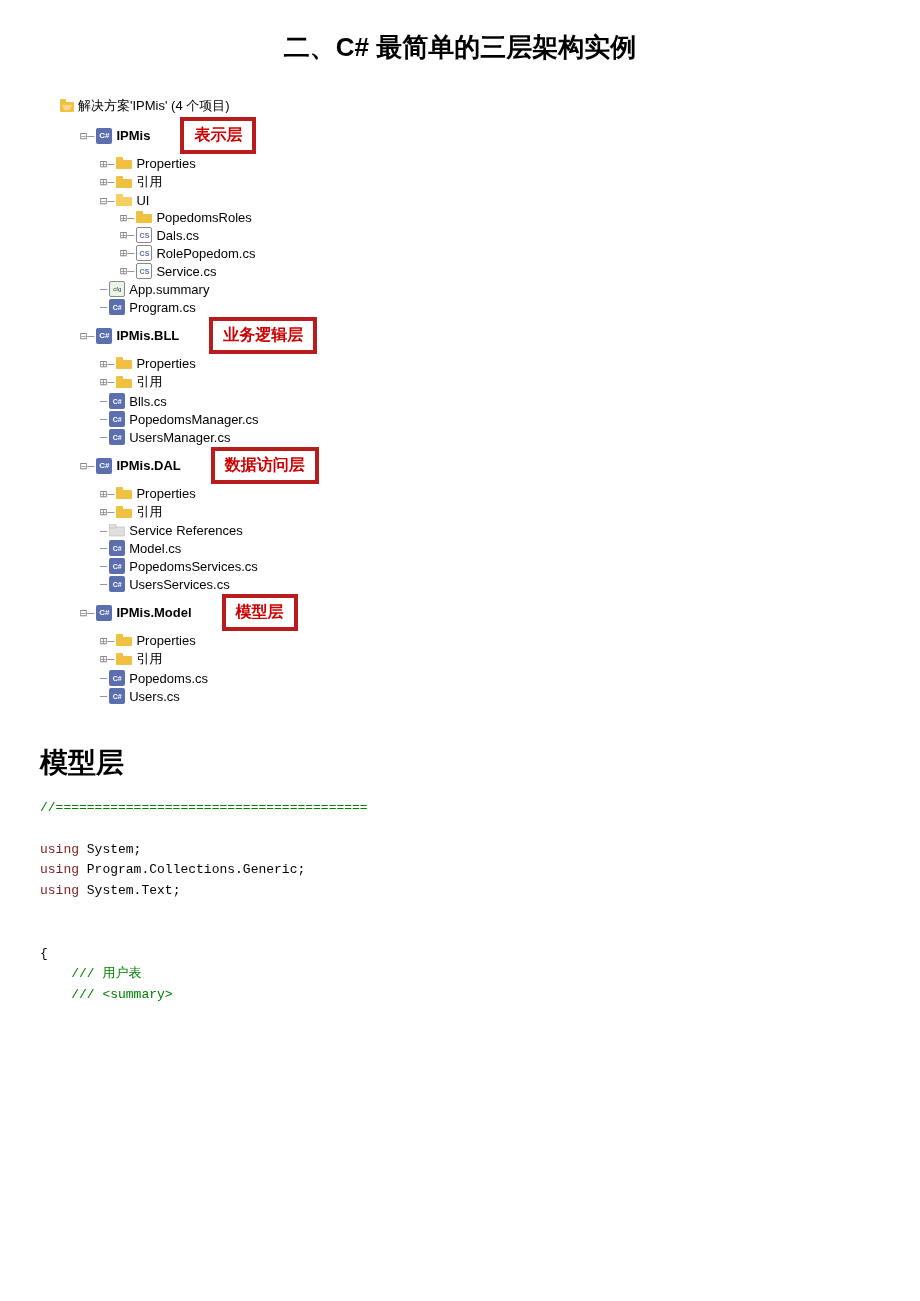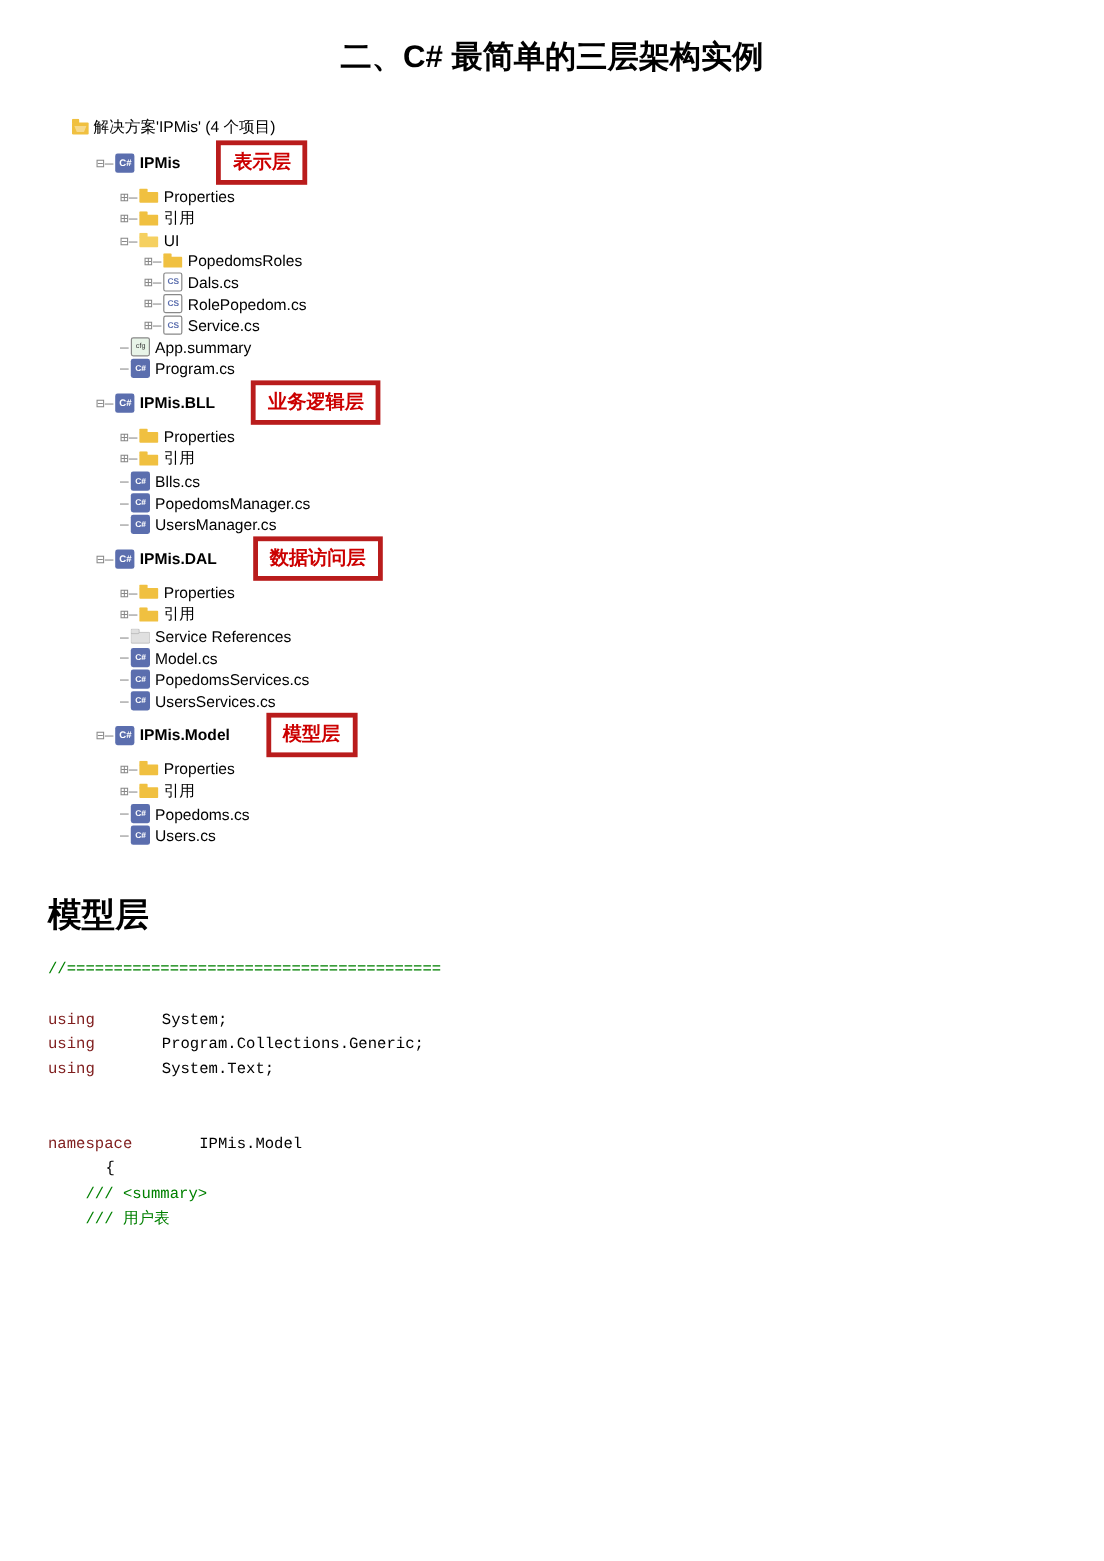--- a/index.html
+++ b/index.html
@@ -80,21 +80,20 @@
     .code-comment {
       color: #008000;
     }
 
     .code-keyword {
       color: #7f1d1d;
     }
 
     .code-plain {
       color: #000;
-      padding-left: 48px;
     }
 
     .code-divider {
       color: #008000;
     }
 
     .tree-label {
       font-size: 13px;
     }
 
@@ -395,25 +394,22 @@
     </div>
     <div>
       <span class="code-keyword">using</span><span class="code-plain"> Program.Collections.Generic;</span>
     </div>
     <div>
       <span class="code-keyword">using</span><span class="code-plain"> System.Text;</span>
     </div>
     <div>&nbsp;</div>
     <div>&nbsp;</div>
     <div>
-      <span class="code-keyword">namespace</span><span class="code-plain"> IPMis.Model</span>
-    </div>
-    <div>
       <span class="code-plain">{</span>
     </div>
     <div>
+      <span class="code-comment">&nbsp;&nbsp;&nbsp;&nbsp;/// 用户表</span>
+    </div>
+    <div>
       <span class="code-comment">&nbsp;&nbsp;&nbsp;&nbsp;/// &lt;summary&gt;</span>
     </div>
-    <div>
-      <span class="code-comment">&nbsp;&nbsp;&nbsp;&nbsp;/// 用户表</span>
-    </div>
   </div>
 </div>
 
 </body></html>

